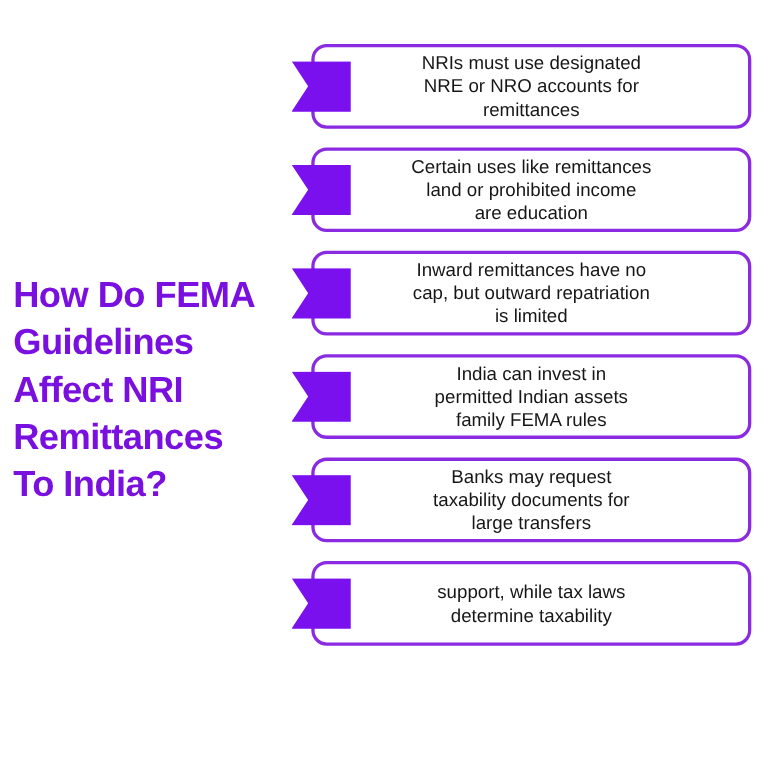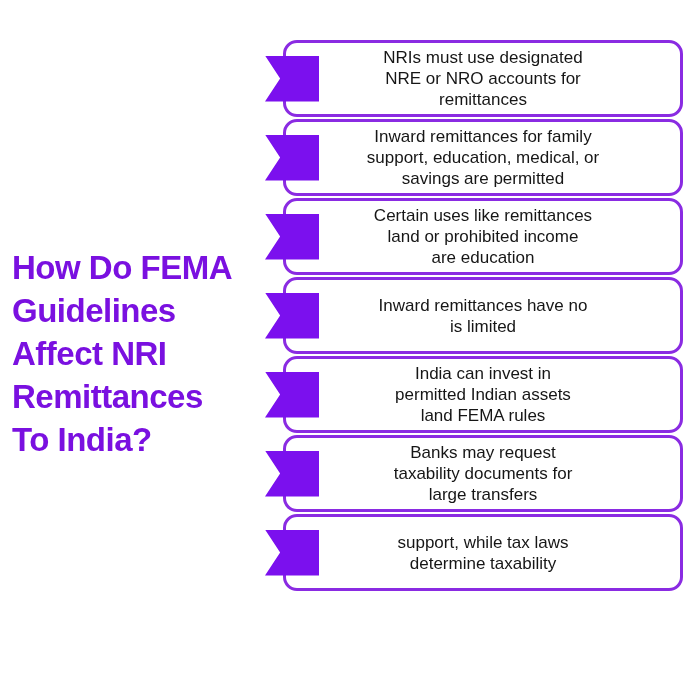--- a/index.html
+++ b/index.html
@@ -29,21 +29,21 @@
   .title-line {
     white-space: nowrap;
   }
   .boxes {
     position: absolute;
     left: 283px;
     top: 40px;
     width: 400px;
     display: flex;
     flex-direction: column;
-    gap: 2px;
+    gap: 17px;
   }
   .box {
     position: relative;
     box-sizing: border-box;
     height: 77px;
     background: #ffffff;
     border: 3px solid var(--border-color, #8A2BE2);
     border-radius: 14px;
     display: flex;
     flex-direction: column;
@@ -83,45 +83,40 @@
 
   <div class="boxes">
 
     <div class="box">
       <span class="flag"></span>
       <div class="box-line">NRIs must use designated</div>
       <div class="box-line">NRE or NRO accounts for</div>
       <div class="box-line">remittances</div>
     </div>
 
-    <div class="box">
-      <span class="flag"></span>
-      <div class="box-line">Inward remittances for family</div>
-      <div class="box-line">support, education, medical, or</div>
-      <div class="box-line">savings are permitted</div>
-    </div>
 
     <div class="box">
       <span class="flag"></span>
       <div class="box-line">Certain uses like remittances</div>
       <div class="box-line">land or prohibited income</div>
       <div class="box-line">are education</div>
     </div>
 
     <div class="box">
       <span class="flag"></span>
       <div class="box-line">Inward remittances have no</div>
+      <div class="box-line">cap, but outward repatriation</div>
       <div class="box-line">is limited</div>
     </div>
 
     <div class="box">
       <span class="flag"></span>
       <div class="box-line">India can invest in</div>
       <div class="box-line">permitted Indian assets</div>
-      <div class="box-line">land FEMA rules</div>
+      <div class="box-line">family FEMA rules</div>
     </div>
 
     <div class="box">
       <span class="flag"></span>
       <div class="box-line">Banks may request</div>
       <div class="box-line">taxability documents for</div>
       <div class="box-line">large transfers</div>
     </div>
 
     <div class="box">

